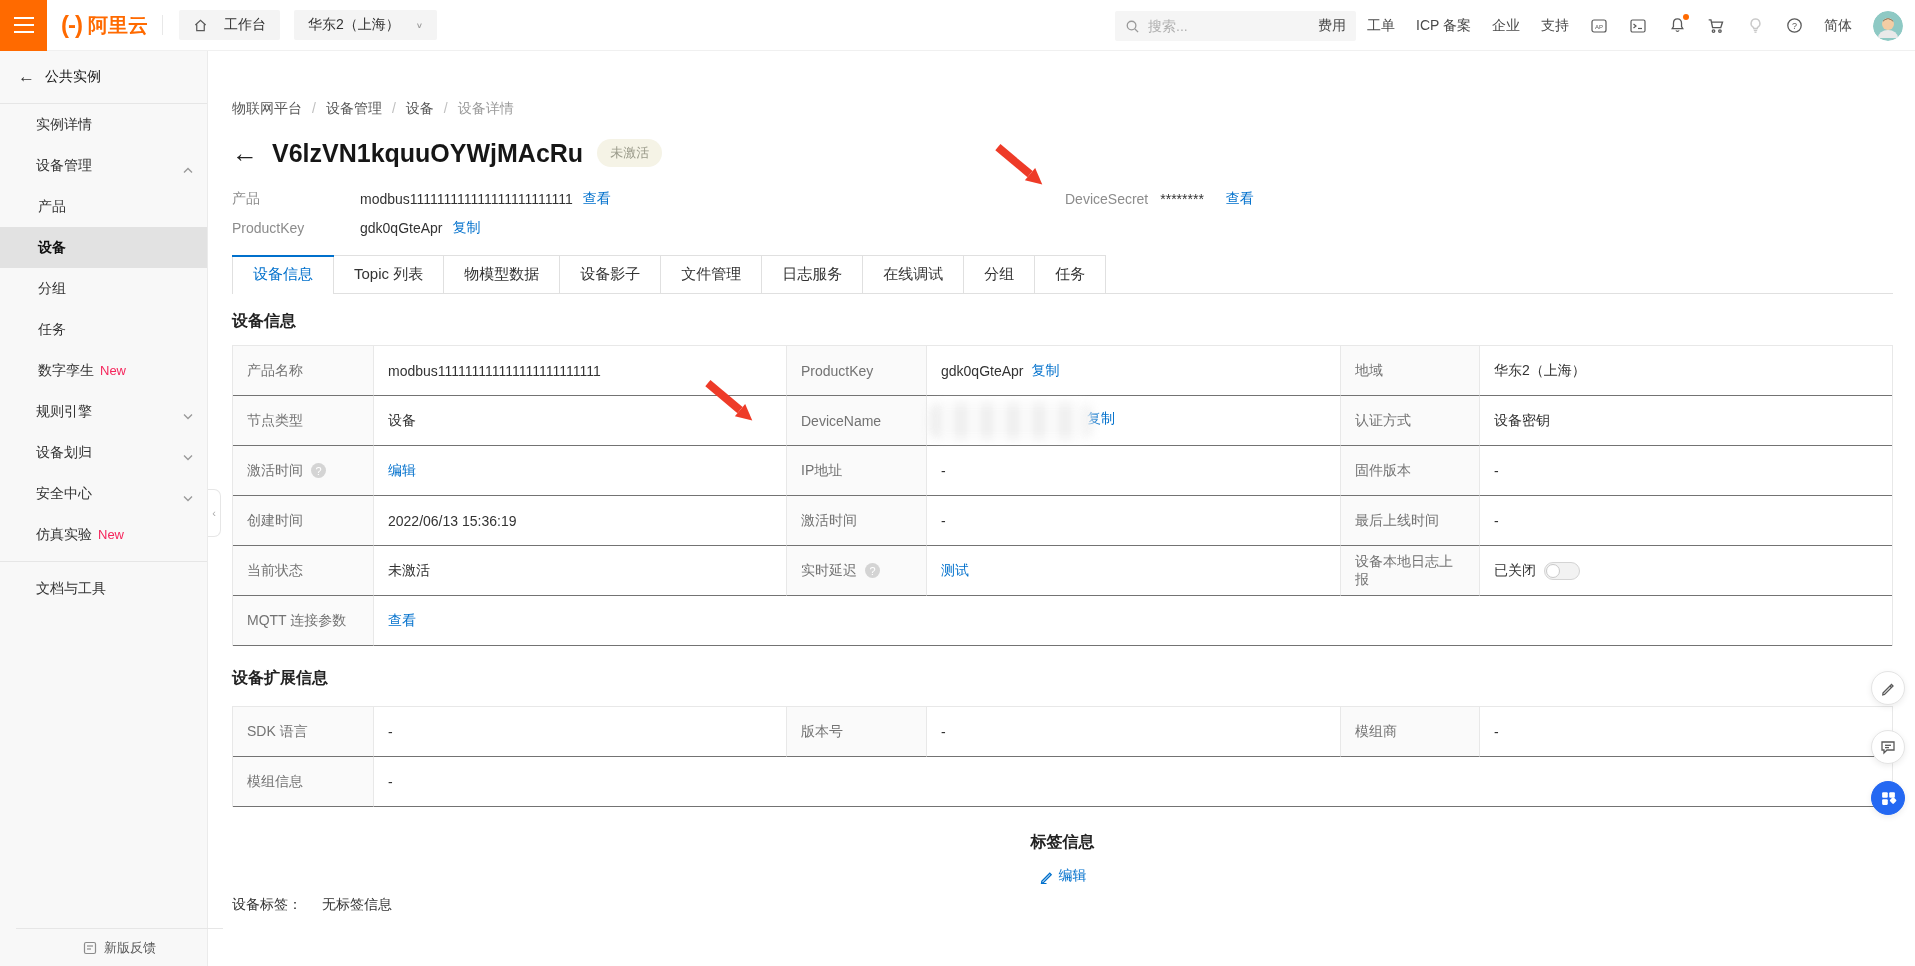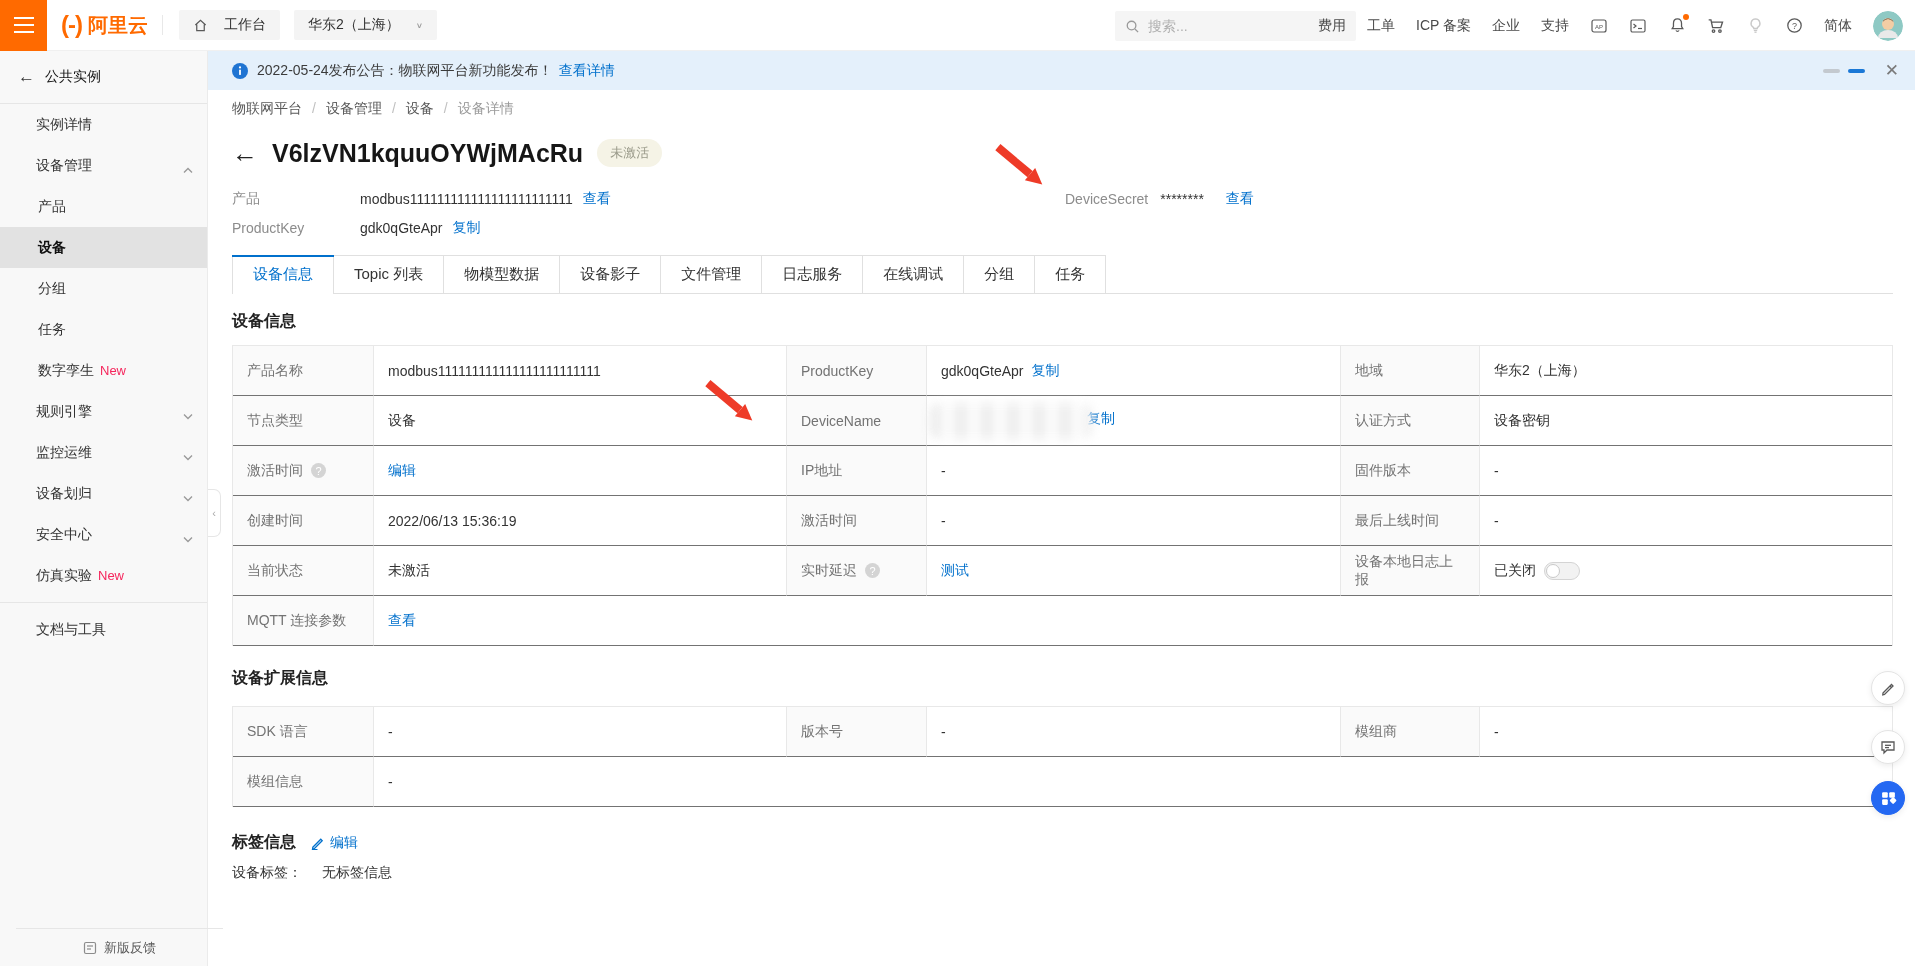--- a/index.html
+++ b/index.html
@@ -106,21 +106,21 @@
   .switch { width:36px; height:18px; border-radius:9px; background:#f2f2f2; border:1px solid #d4d4d4;
     position:relative; cursor:pointer; flex:none; }
   .switch .knob { position:absolute; left:1px; top:1px; width:14px; height:14px; border-radius:50%;
     background:#fff; border:1px solid #c9c9c9; }
 
   .blurblob { position:absolute; left:2px; top:7px; width:163px; height:36px; border-radius:10px;
     background:repeating-linear-gradient(90deg,#ededed 0 12px,#fbfbfb 12px 26px);
     filter:blur(5px); opacity:.95; z-index:2; }
   .masked-copy { position:absolute; left:160px; top:14px; z-index:1; }
 
-  .tags-row { margin-top:25px; display:flex; align-items:center; gap:14px; }
+  .tags-row { margin-top:25px; display:flex; align-items:center; gap:14px;flex-direction:column; }
   .tag-edit { display:flex; align-items:center; gap:5px; cursor:pointer; }
   .tags-line { margin-top:11px; font-size:14px; color:#333; display:flex; gap:20px; }
 
   
   .red-arrow { position:absolute; width:58px; height:16px; transform:rotate(40deg); transform-origin:left top; z-index:40; }
   .red-arrow .shaft { position:absolute; left:0; top:4px; width:42px; height:8px; background:var(--arrow,#ee3b28); }
   .red-arrow .head { position:absolute; left:42px; top:0; width:0; height:0;
     border-left:16px solid var(--arrow,#ee3b28); border-top:8px solid transparent; border-bottom:8px solid transparent; }
   .arrow1 { left:795px; top:51px; }
   .arrow2 { left:505px; top:287px; }
@@ -216,36 +216,20 @@
         <svg width="30" height="30" viewBox="0 0 30 30">
             <circle cx="15" cy="15" r="15" fill="#8ec9c4"></circle>
             <circle cx="15" cy="13" r="6" fill="#f3cda4"></circle>
             <path d="M9.5 11 a6 6 0 0 1 11 0 q-2.5-3-5.5-3 t-5.5 3 Z" fill="#4c3a2d"></path>
             <path d="M5 27 a10 8 0 0 1 20 0 Z" fill="#e9e9e9"></path>
           </svg>
       </span>
     </div>
   </div>
 
-  <div class="announce">
-    <span class="ann-ic">
-      <svg width="16" height="16" viewBox="0 0 16 16">
-          <circle cx="8" cy="8" r="8" fill="#1f74d2"></circle>
-          <rect x="7.1" y="6.7" width="1.8" height="5.2" fill="#fff"></rect>
-          <circle cx="8" cy="4.4" r="1.1" fill="#fff"></circle>
-        </svg>
-    </span>
-    <span class="ann-text">2022-05-24发布公告：物联网平台新功能发布！</span>
-    <span class="ann-link lnk">查看详情</span>
-    <span class="ann-right">
-      <span class="dash"></span>
-      <span class="dash on"></span>
-      <span class="ann-x">✕</span>
-    </span>
-  </div>
 
   <div class="sidebar">
     <div class="sb-head">
       <span class="sb-back">←</span>
       <span>公共实例</span>
     </div>
     <div class="si l1">
         <span>实例详情</span>
       </div>
     <div class="si l1">
@@ -265,26 +249,20 @@
       </div>
     <div class="si l2">
         <span>任务</span>
       </div>
     <div class="si l2">
       <span>数字孪生</span>
       <span class="badge-new">New</span>
     </div>
     <div class="si l1">
       <span>规则引擎</span>
-      <span class="chev"><svg width="10" height="7" viewBox="0 0 10 7" fill="none" stroke="#999" stroke-width="1.3">
-            <polyline points="1,1.5 5,5.5 9,1.5"></polyline>
-          </svg></span>
-    </div>
-    <div class="si l1">
-      <span>监控运维</span>
       <span class="chev"><svg width="10" height="7" viewBox="0 0 10 7" fill="none" stroke="#999" stroke-width="1.3">
             <polyline points="1,1.5 5,5.5 9,1.5"></polyline>
           </svg></span>
     </div>
     <div class="si l1">
       <span>设备划归</span>
       <span class="chev"><svg width="10" height="7" viewBox="0 0 10 7" fill="none" stroke="#999" stroke-width="1.3">
             <polyline points="1,1.5 5,5.5 9,1.5"></polyline>
           </svg></span>
     </div>

